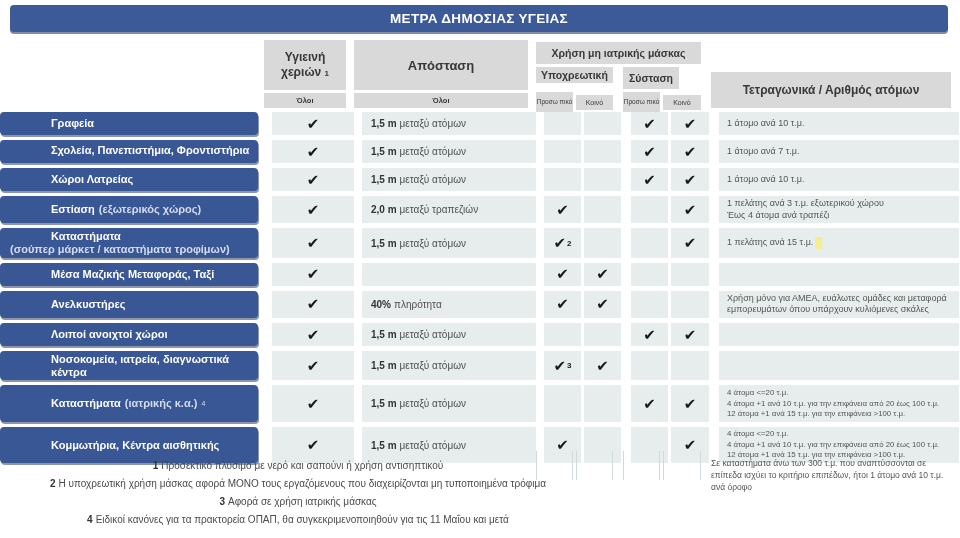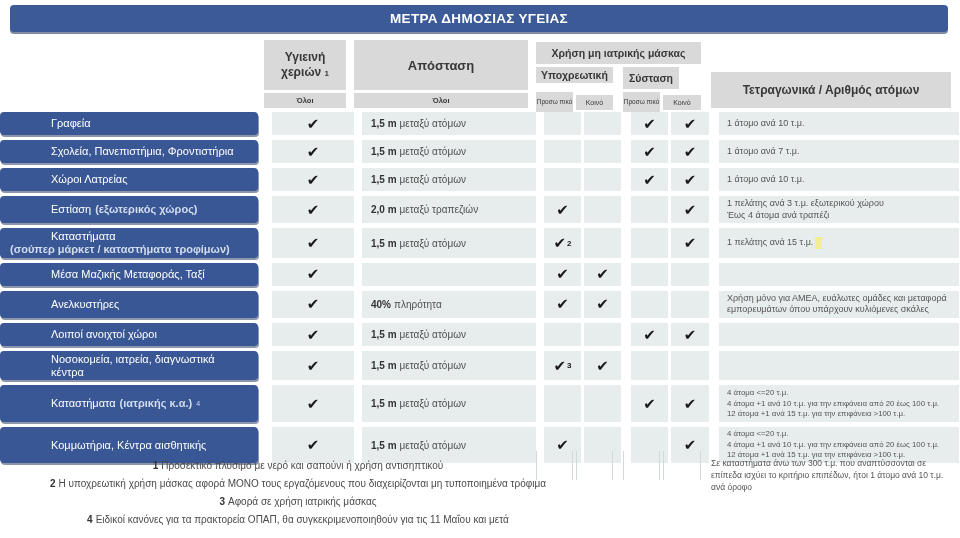--- a/index.html
+++ b/index.html
@@ -36,21 +36,21 @@
   
   .rows { position:absolute; left:0; top:112px; width:960px; }
   .row  { display:flex; align-items:stretch; margin-bottom:5px; }
   .h23{min-height:23px}.h25{min-height:25px}.h27{min-height:27px}.h29{min-height:29px}.h33{min-height:33px}.h37{min-height:37px}
   .rlabel {
     width:240px; padding:2px 8px 2px 10px; background:#3a5795; border-radius:4px;
     box-shadow:1px 2px 0 rgba(28,48,90,.5);
     display:flex; align-items:center; flex-wrap:wrap; column-gap:4px;
     color:#ffffff; font-size:11px; line-height:1.15;
   }
-  .rlabel .b { font-weight:400;padding-left:41px; }
+  .rlabel .b { font-weight:700;padding-left:41px; }
   .rlabel .r { font-weight:700; color:#d3ddee; }
   .rlabel sup { font-size:7px; color:#d3ddee; }
   .cell { background:#e7edec; }
   .c-hyg  { width:82px;  margin-left:14px; }
   .c-dist { width:174px; margin-left:8px; display:flex; align-items:center; padding-left:9px; box-sizing:border-box;
             font-size:10px; color:#4f4f4f; gap:3px; }
   .c-dist .b { font-weight:700; color:#333333; }
   .c-ms { width:37px; margin-left:8px;  }
   .c-mp { width:37px; margin-left:3px;  }
   .c-rs { width:37px; margin-left:10px; }

